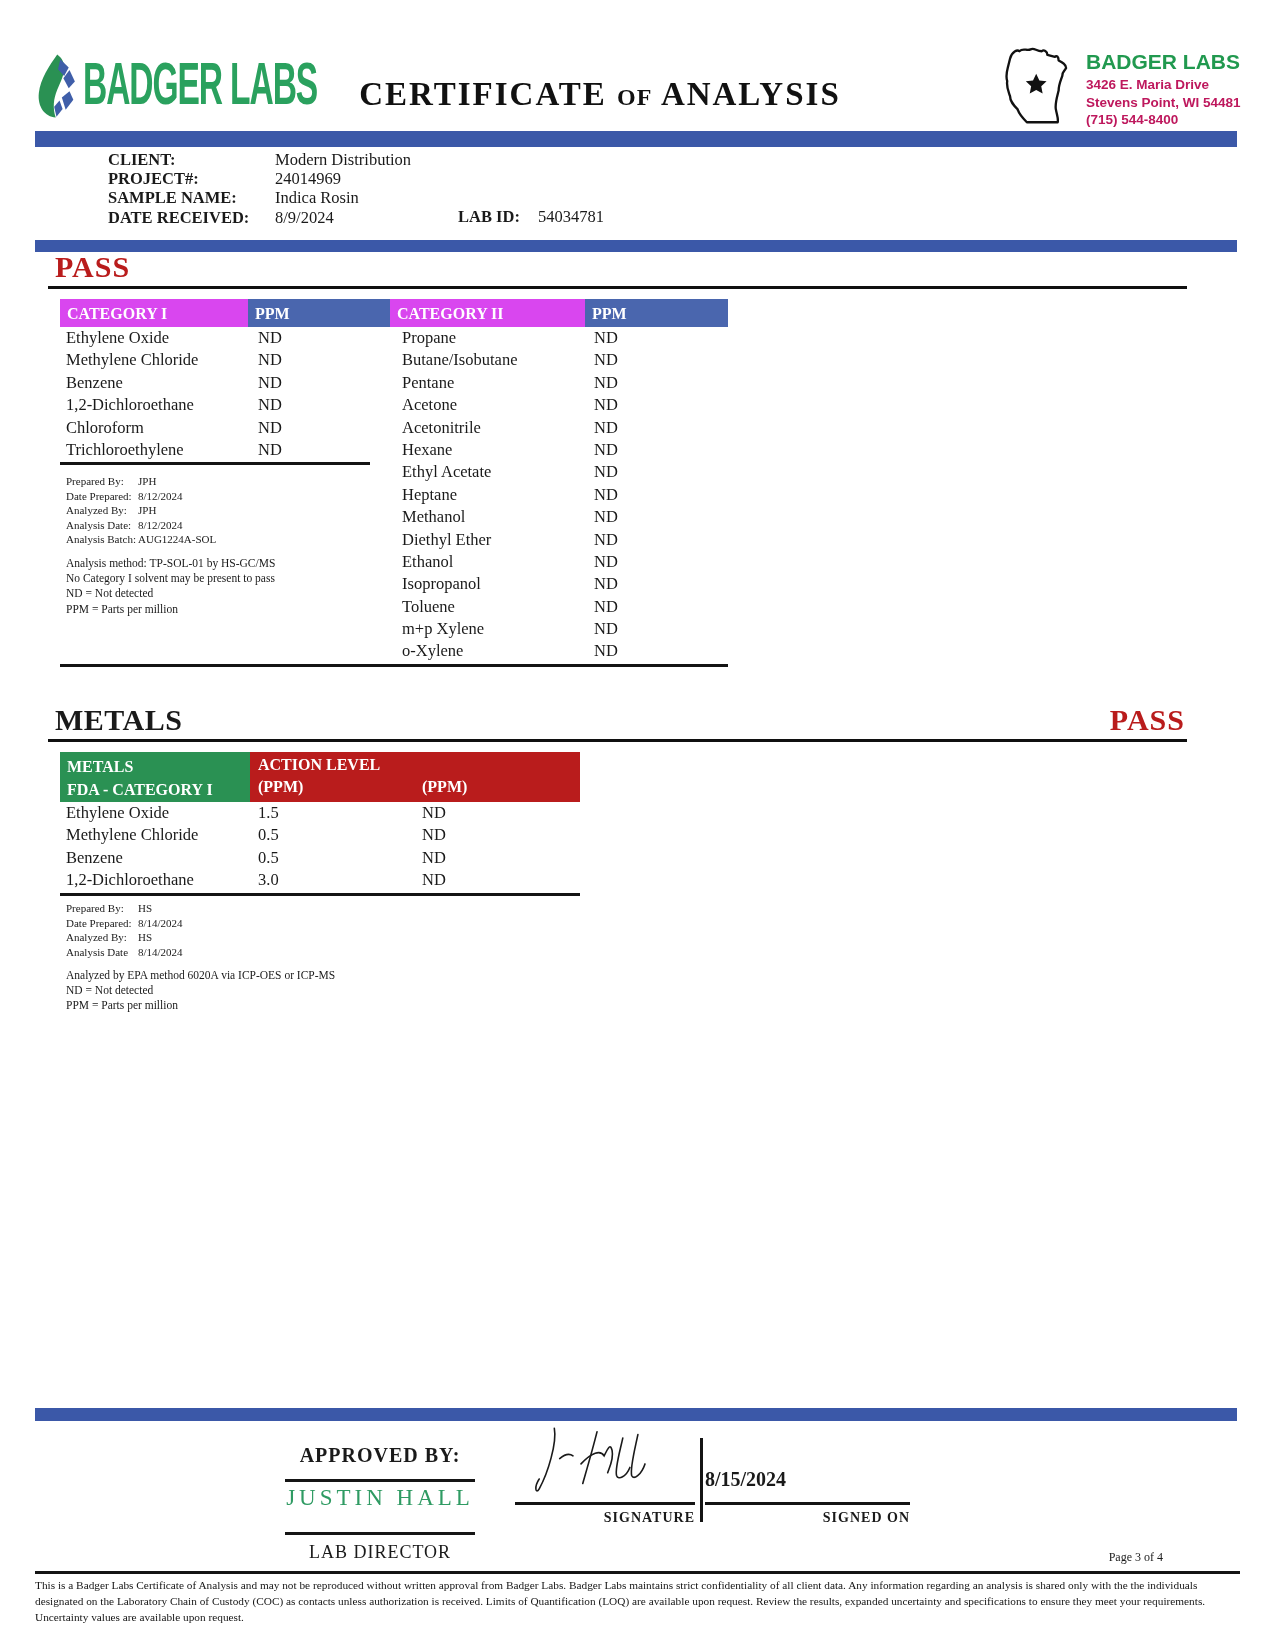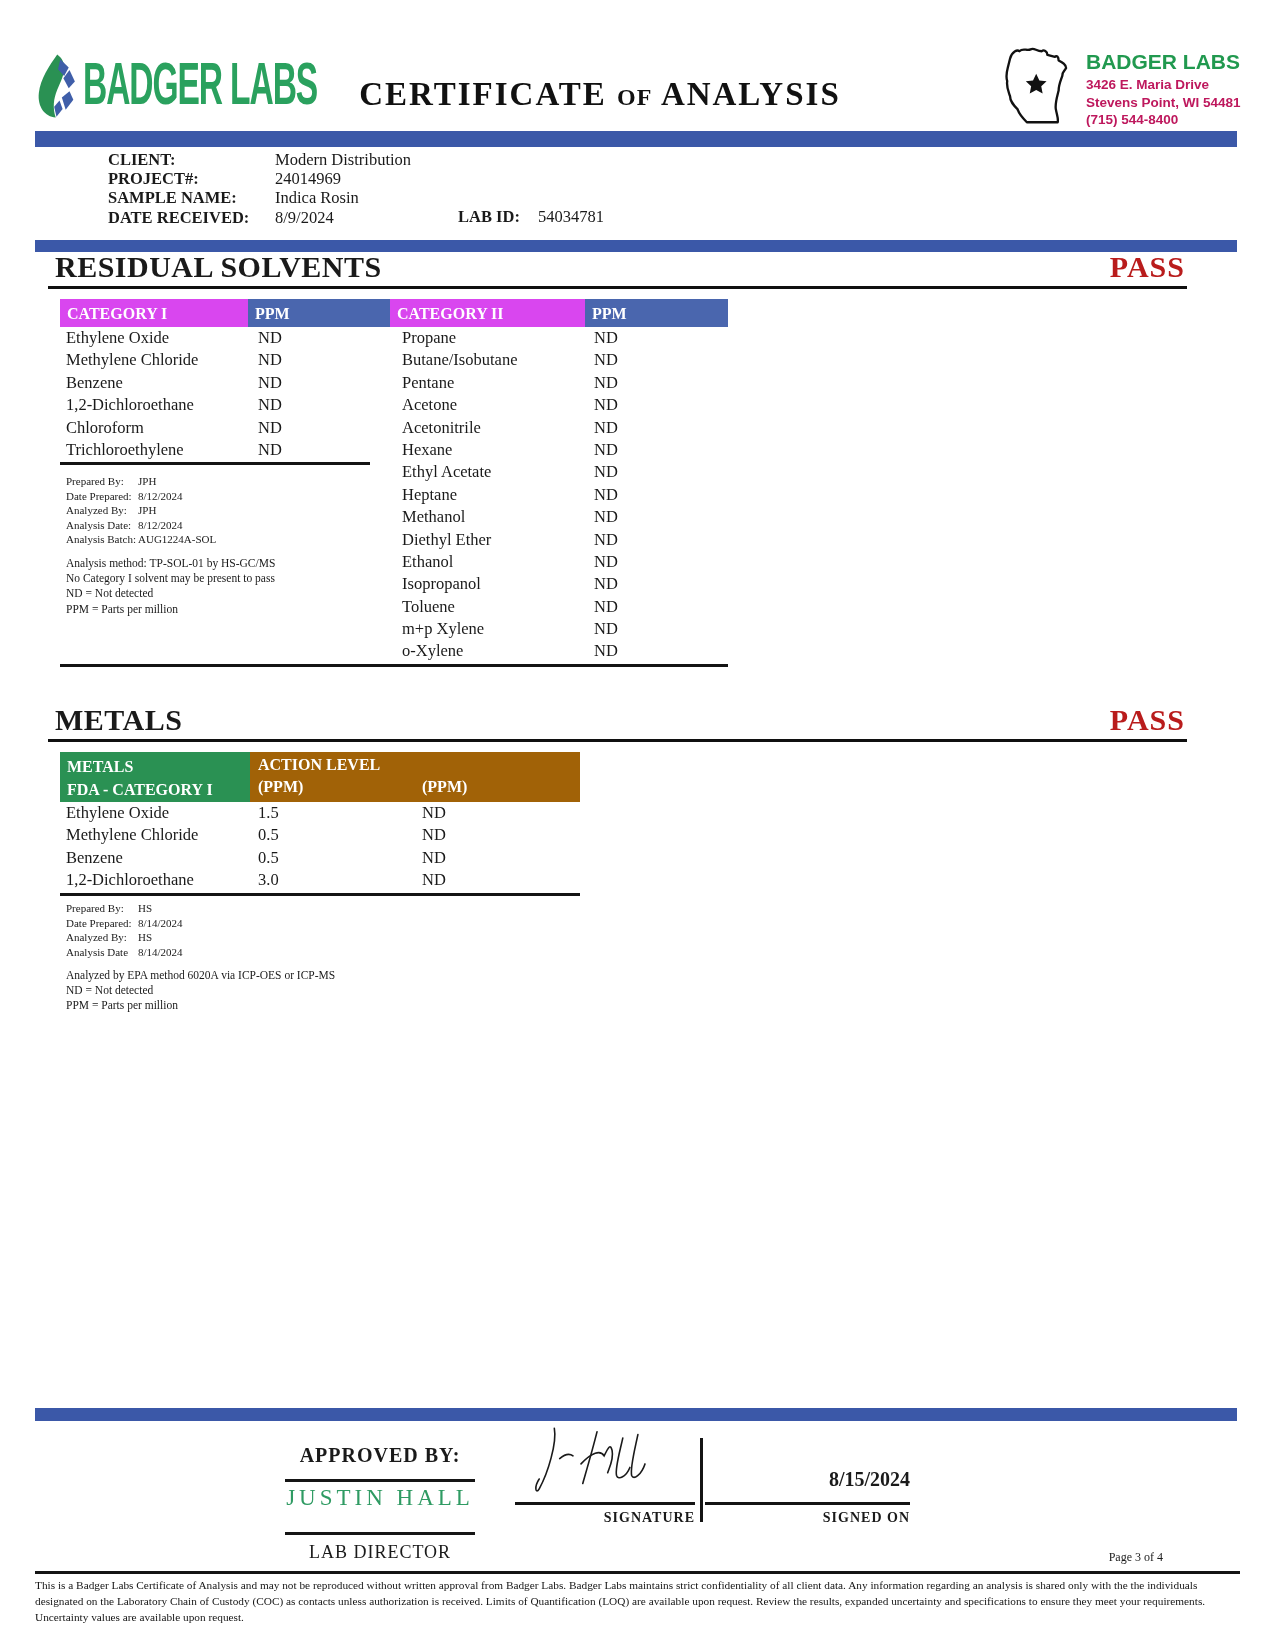--- a/index.html
+++ b/index.html
@@ -34,39 +34,39 @@
   .thead{position:absolute;display:flex;}
   .cell{height:28px;line-height:29px;color:#fff;font-weight:bold;font-size:16px;
       padding-left:7px;box-sizing:border-box;}
   .green{background:#d946ef;} .blue{background:#4a66ae;}
   .srow{position:relative;height:22.4px;font-size:16.5px;line-height:22.4px;}
   .srow .nm{position:absolute;left:6px;} .srow .vl{position:absolute;left:198px;}
   .rgrp .nm{left:12px;} .rgrp .vl{left:204px;}
   .mhead{position:absolute;left:60px;top:752px;display:flex;}
   .mhead .g{width:190px;height:50px;background:#2a9153;color:#fff;font-weight:bold;
       font-size:16px;line-height:23px;padding:3px 0 0 7px;box-sizing:border-box;}
-  .mhead .b{width:330px;height:50px;background:#a16207;position:relative;color:#fff;
+  .mhead .b{width:330px;height:50px;background:#b91c1c;position:relative;color:#fff;
       font-weight:bold;font-size:16px;}
   .mhead .b span{position:absolute;white-space:nowrap;}
   .mrow{position:relative;height:22.4px;font-size:16.5px;line-height:22.4px;}
   .mrow .nm{position:absolute;left:6px;} .mrow .a{position:absolute;left:198px;}
   .mrow .s{position:absolute;left:362px;}
   
   .prep{position:absolute;font-size:11px;}
   .pline{display:flex;height:14.6px;line-height:14.6px;}
   .pline .plabel{width:72px;}
   .fnotes{position:absolute;font-size:11.5px;line-height:15.2px;}
   .hline{position:absolute;background:#141414;}
   
   .approve{position:absolute;left:285px;top:1444px;width:190px;text-align:center;}
   .approve .ab{font-size:20px;font-weight:600;letter-spacing:1px;border-bottom:3px solid #151515;padding-bottom:12px;}
   .approve .nm{font-size:23px;letter-spacing:4px;color:#2f9b63;border-bottom:3px solid #151515;padding:3px 0 21px;}
   .approve .ttl{font-size:18px;letter-spacing:1px;padding-top:7px;}
   .sig-lbl{position:absolute;font-weight:bold;font-size:14px;letter-spacing:1px;text-align:right;}
-  .date-val{position:absolute;left:705px;top:1468px;width:205px;text-align:right;font-weight:bold;font-size:20px;}
+  .date-val{position:absolute;left:705px;top:1468px;width:205px;text-align:left;font-weight:bold;font-size:20px;}
   
   .pagenum{position:absolute;right:112px;top:1550px;font-size:12px;}
   .disclaimer{position:absolute;left:35px;top:1577px;width:1205px;font-size:11.3px;line-height:1.42;color:#151515;}
 </style>
 </head>
 <body>
 
 <svg class="abs" style="left:35px;top:53px;" width="46" height="66" viewBox="0 0 60 86">
   <path fill="#2a9153" d="M29,2 C19,16 7,34 5,52 C3,70 13,83 27,84 C23,72 24,60 29,48 C34,36 39,27 38,17 C37,9 33,5 29,2 Z"></path>
   <polygon fill="#3f5ea9" points="33,8 44,19 38,30 30,21"></polygon>
@@ -114,21 +114,20 @@
   </div>
 </div>
 <div class="labid">
   <span class="lbl">LAB ID:</span>
   <span class="val">54034781</span>
 </div>
 
 <div class="band" style="top:240px;height:12px;"></div>
 
 <div class="sec-head" style="top:250px;">
-  <span>RESIDUAL SOLVENTS</span>
   <span class="pass">PASS</span>
 </div>
 
 <div class="thead" style="left:60px;top:299px;">
   <div class="cell green" style="width:188px;">CATEGORY I</div>
   <div class="cell blue" style="width:142px;">PPM</div>
   <div class="cell green" style="width:195px;">CATEGORY II</div>
   <div class="cell blue" style="width:143px;">PPM</div>
 </div>
 

